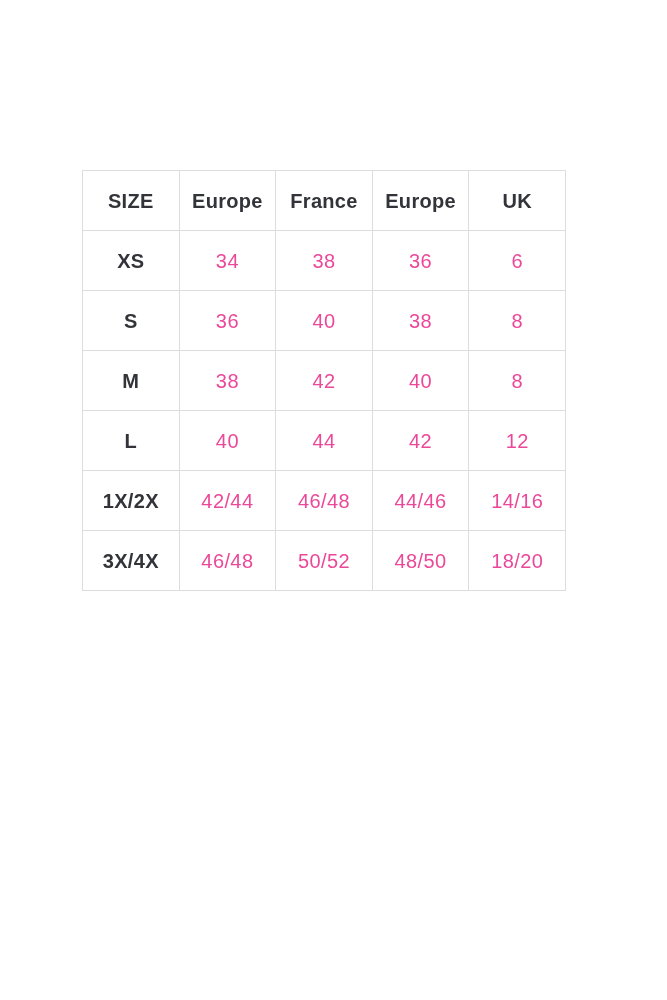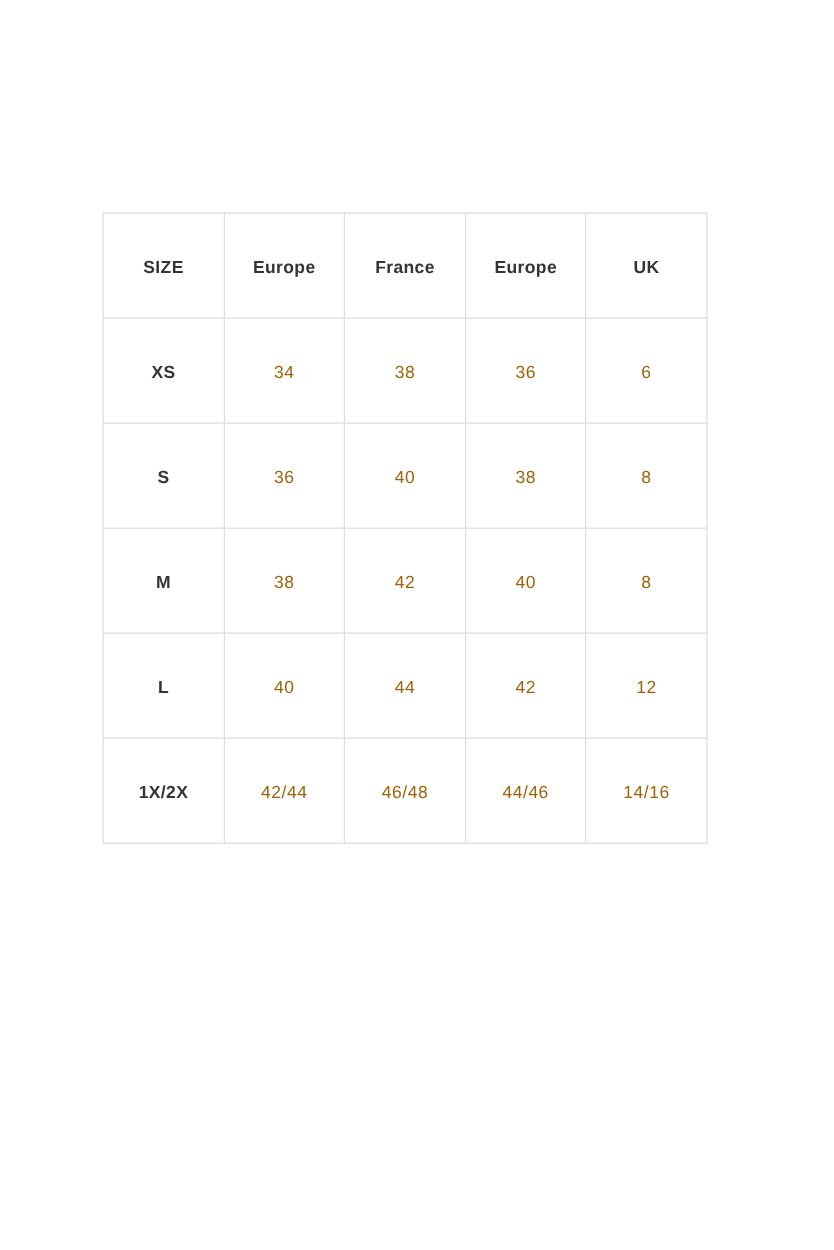--- a/index.html
+++ b/index.html
@@ -25,32 +25,32 @@
     width: 100%;
     table-layout: fixed;
     background: #ffffff;
   }
   table.size-table th,
   table.size-table td {
     border: 1px solid #dddddd;
     height: 51px;
     text-align: center;
     vertical-align: middle;
-    font-size: 14px;
-    padding: 16px;
+    font-size: 20px;
+    padding: 4px;
     line-height: 1;
   }
   table.size-table th {
     font-weight: 700;
     color: #33343a;
     letter-spacing: 0.3px;
   }
   table.size-table td {
     font-weight: 400;
-    color: #a16207;
+    color: #ec4899;
     letter-spacing: 0.4px;
   }
   table.size-table.secondary {
     margin-top: 30px;
   }
 </style>
 </head>
 <body>
 
 <div class="chart-wrap">
@@ -94,17 +94,24 @@
           <td>42</td>
           <td>12</td>
         </tr>
         <tr>
           <th>1X/2X</th>
           <td>42/44</td>
           <td>46/48</td>
           <td>44/46</td>
           <td>14/16</td>
         </tr>
+        <tr>
+          <th>3X/4X</th>
+          <td>46/48</td>
+          <td>50/52</td>
+          <td>48/50</td>
+          <td>18/20</td>
+        </tr>
       </tbody>
   </table>
 
 
 </div>
 
 </body></html>

